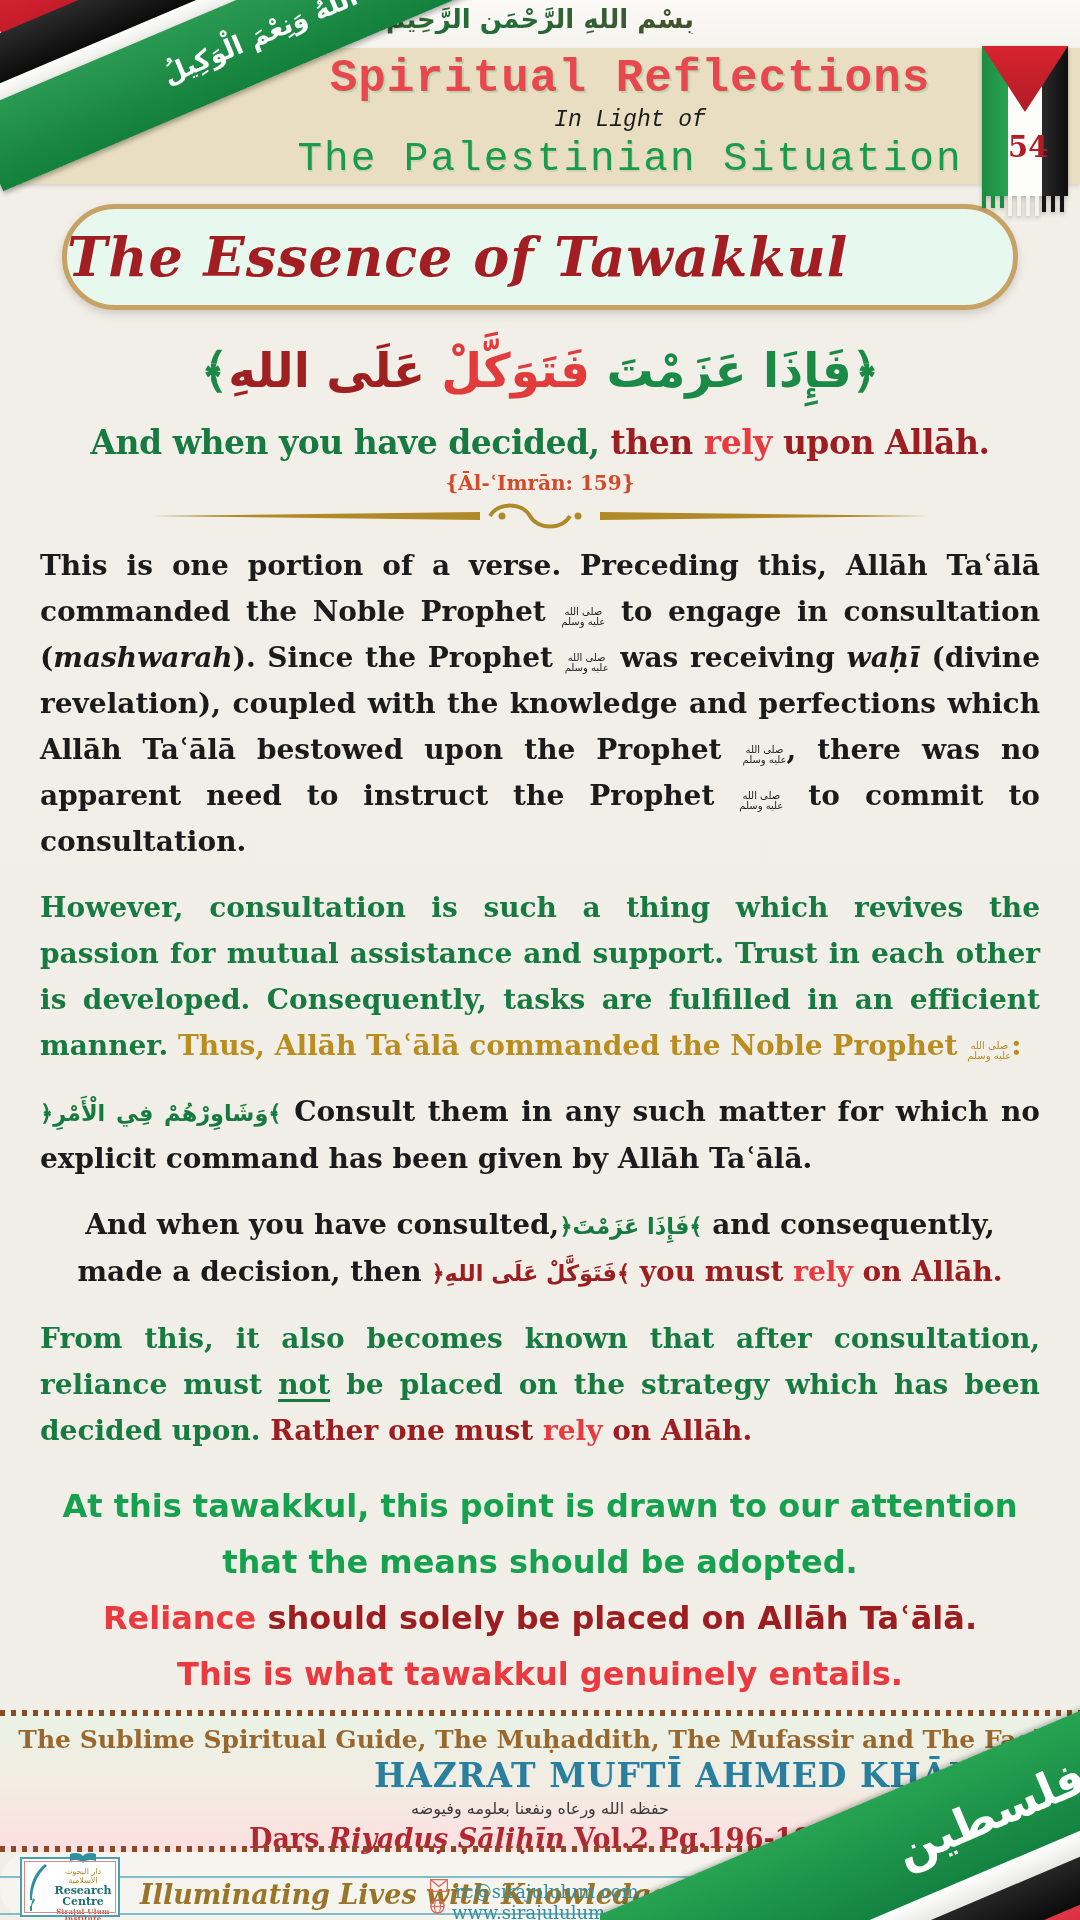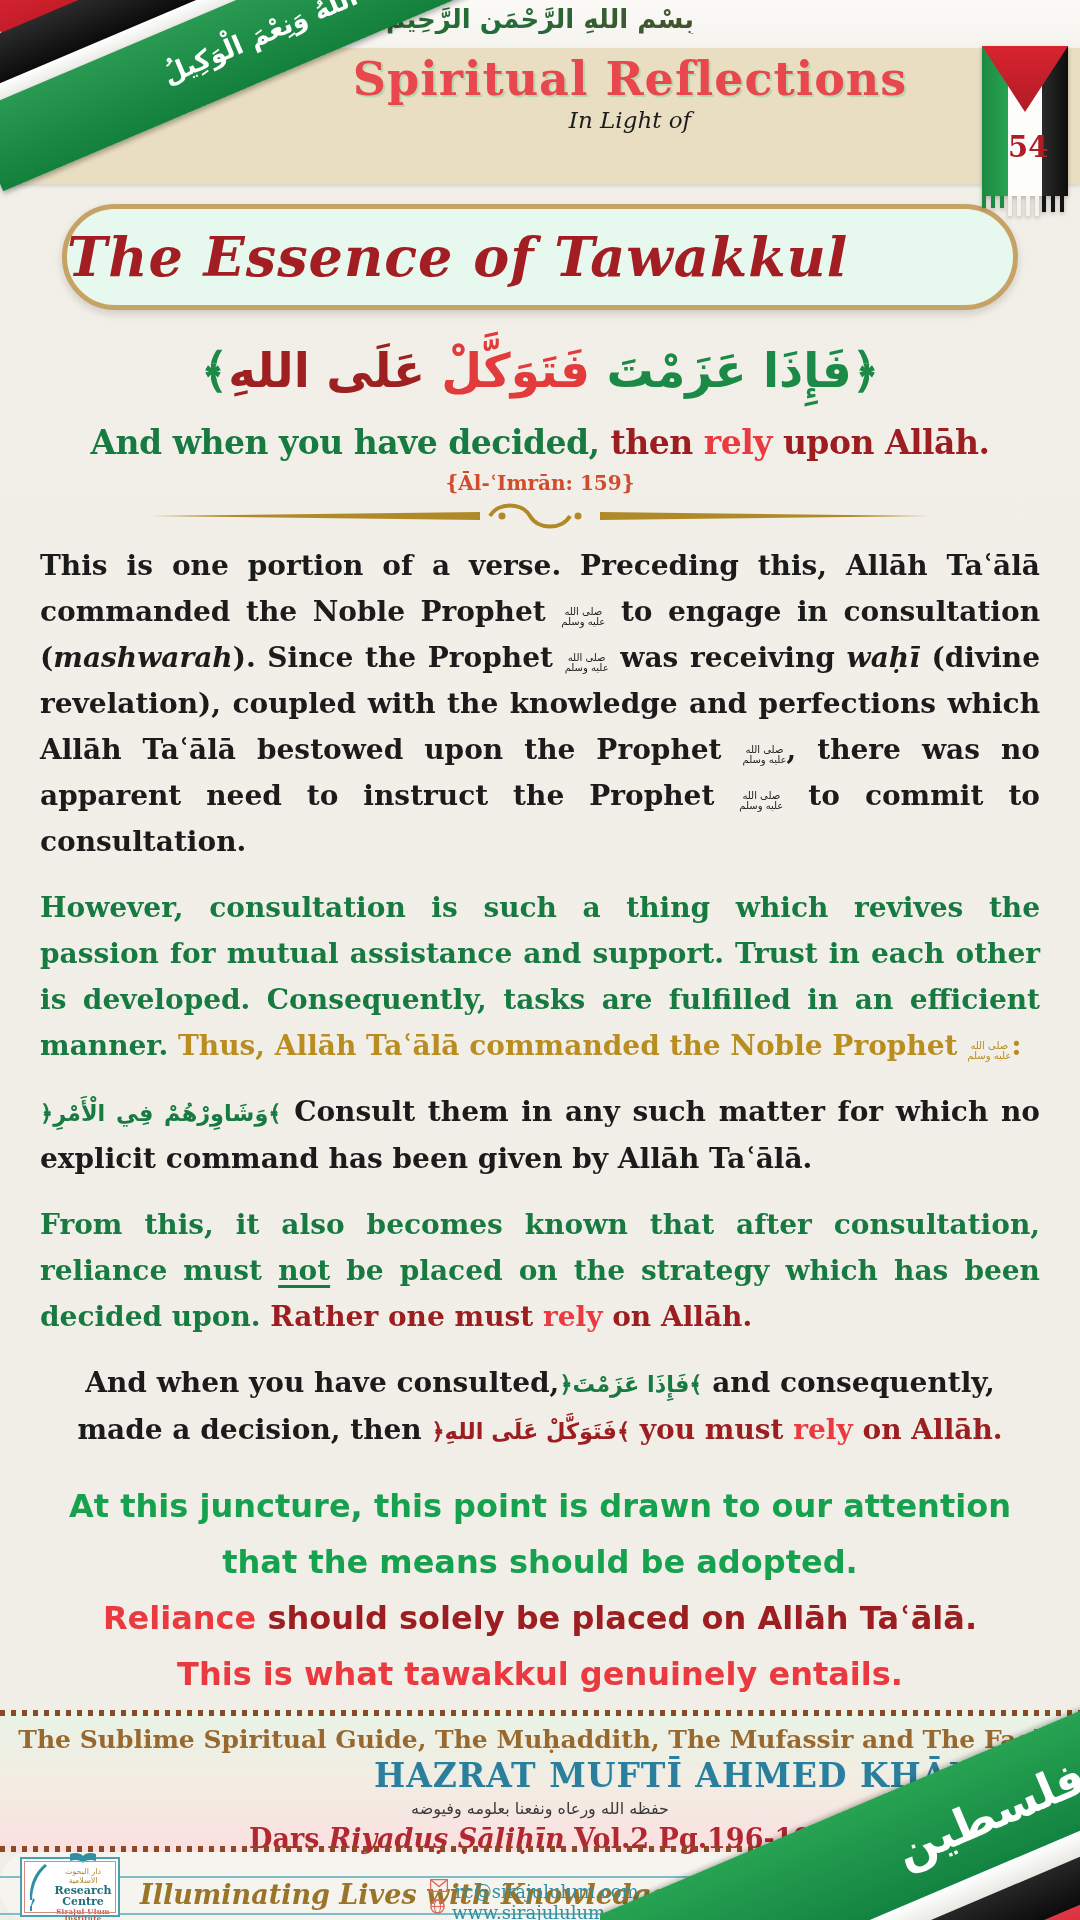--- a/index.html
+++ b/index.html
@@ -18,20 +18,21 @@
     font-family:"DejaVu Sans", sans-serif; font-weight:bold; font-size:26px;
     background:linear-gradient(100deg,#6b4a1f 5%, #1f6f38 45%, #8a1f1f 95%);
     -webkit-background-clip:text; background-clip:text; color:transparent;
   }
 
   
   .band {
     position:absolute; top:48px; left:0; right:0; height:136px;
     background:#e9dec1; z-index:2;
     box-shadow:0 2px 4px rgba(0,0,0,.12);
+    font-family:Liberation Mono, monospace;
   }
   .band-inner { margin:0 70px 0 250px; text-align:center; }
   .series-title {
     font-size:46px; font-weight:bold; color:#e8474d; line-height:56px; margin-top:3px;
     text-shadow:2px 2px 0 #b9d6ae; letter-spacing:1px;
   }
   .series-sub { font-style:italic; font-size:23px; color:#1c1c1c; line-height:26px; }
   .series-main {
     font-size:41px; color:#189c4a; line-height:52px; letter-spacing:2px;
     text-shadow:1px 2px 0 #d5cdb4;
@@ -149,20 +150,21 @@
 <body>
 
 <div class="page">
 
   <div class="bismillah">بِسْمِ اللهِ الرَّحْمَنِ الرَّحِيمِ</div>
 
   <div class="band">
     <div class="band-inner">
       <div class="series-title">Spiritual Reflections</div>
       <div class="series-sub">In Light of</div>
+      <div class="series-main">The Palestinian Situation</div>
     </div>
   </div>
 
   <div class="flag-badge">
     <div class="stripe s-green"></div>
     <div class="stripe s-white"></div>
     <div class="stripe s-black"></div>
     <div class="flag-tri"></div>
     <div class="badge-num">54</div>
   </div>
@@ -190,25 +192,25 @@
       <polygon points="0,15 330,11 330,19" fill="#b08a28"></polygon>
       <polygon points="780,15 450,11 450,19" fill="#b08a28"></polygon>
       <path d="M340,15 c8,-14 32,-14 40,0 c8,14 32,14 40,0" fill="none" stroke="#b08a28" stroke-width="4"></path>
       <circle cx="352" cy="15" r="3.5" fill="#b08a28"></circle>
       <circle cx="428" cy="15" r="3.5" fill="#b08a28"></circle>
     </svg>
 
     <p class="para first"><span class="k">This is one portion of a verse. Preceding this, Allāh Taʿālā commanded the Noble Prophet </span><span class="pbuh k"><span>صلى الله</span><span>عليه وسلم</span></span><span class="k"> to engage in consultation (</span><span class="k i">mashwarah</span><span class="k">). Since the Prophet </span><span class="pbuh k"><span>صلى الله</span><span>عليه وسلم</span></span><span class="k"> was receiving </span><span class="k i">waḥī</span><span class="k"> (divine revelation), coupled with the knowledge and perfections which Allāh Taʿālā bestowed upon the Prophet </span><span class="pbuh k"><span>صلى الله</span><span>عليه وسلم</span></span><span class="k">, there was no apparent need to instruct the Prophet </span><span class="pbuh k"><span>صلى الله</span><span>عليه وسلم</span></span><span class="k"> to commit to consultation.</span></p>
     <p class="para"><span class="g">However, consultation is such a thing which revives the passion for mutual assistance and support. Trust in each other is developed. Consequently, tasks are fulfilled in an efficient manner. </span><span class="gold">Thus, Allāh Taʿālā commanded the Noble Prophet </span><span class="pbuh gold"><span>صلى الله</span><span>عليه وسلم</span></span><span class="gold">:</span></p>
     <p class="para"><span class="ar g">﴿وَشَاوِرْهُمْ فِي الْأَمْرِ﴾</span><span class="k"> Consult them in any such matter for which no explicit command has been given by Allāh Taʿālā.</span></p>
+    <p class="para center"><span class="k">And when you have consulted,</span><span class="ar g">﴿فَإِذَا عَزَمْتَ﴾</span><span class="k"> and consequently,</span><br><span class="k">made a decision, then </span><span class="ar dr">﴿فَتَوَكَّلْ عَلَى اللهِ﴾</span><span class="dr"> you must </span><span class="r">rely</span><span class="dr"> on Allāh.</span></p>
     <p class="para"><span class="g">From this, it also becomes known that after consultation, reliance must </span><span class="g u">not</span><span class="g"> be placed on the strategy which has been decided upon. </span><span class="dr">Rather one must </span><span class="r">rely</span><span class="dr"> on Allāh.</span></p>
-    <p class="para center"><span class="k">And when you have consulted,</span><span class="ar g">﴿فَإِذَا عَزَمْتَ﴾</span><span class="k"> and consequently,</span><br><span class="k">made a decision, then </span><span class="ar dr">﴿فَتَوَكَّلْ عَلَى اللهِ﴾</span><span class="dr"> you must </span><span class="r">rely</span><span class="dr"> on Allāh.</span></p>
 
     <div class="emphasis">
-      <p class="em-p"><span class="g">At this juncture, this point is drawn to our attention</span><br><span class="g">that the means should be adopted.</span></p>
+      <p class="em-p"><span class="g">At this tawakkul, this point is drawn to our attention</span><br><span class="g">that the means should be adopted.</span></p>
       <p class="em-p"><span class="r">Reliance</span><span class="dr"> should solely be placed on Allāh Taʿālā.</span></p>
       <p class="em-p"><span class="r">This is what tawakkul genuinely entails.</span></p>
     </div>
   </div>
 
   <div class="footer">
     <div class="dots top"></div>
     <div class="f-line1">The Sublime Spiritual Guide, The Muḥaddith, The Mufassir and The Faqīh</div>
     <div class="f-line2">HAZRAT MUFTĪ AHMED KHĀNPŪRĪ</div>
     <div class="f-line3">حفظه الله ورعاه ونفعنا بعلومه وفيوضه</div>

